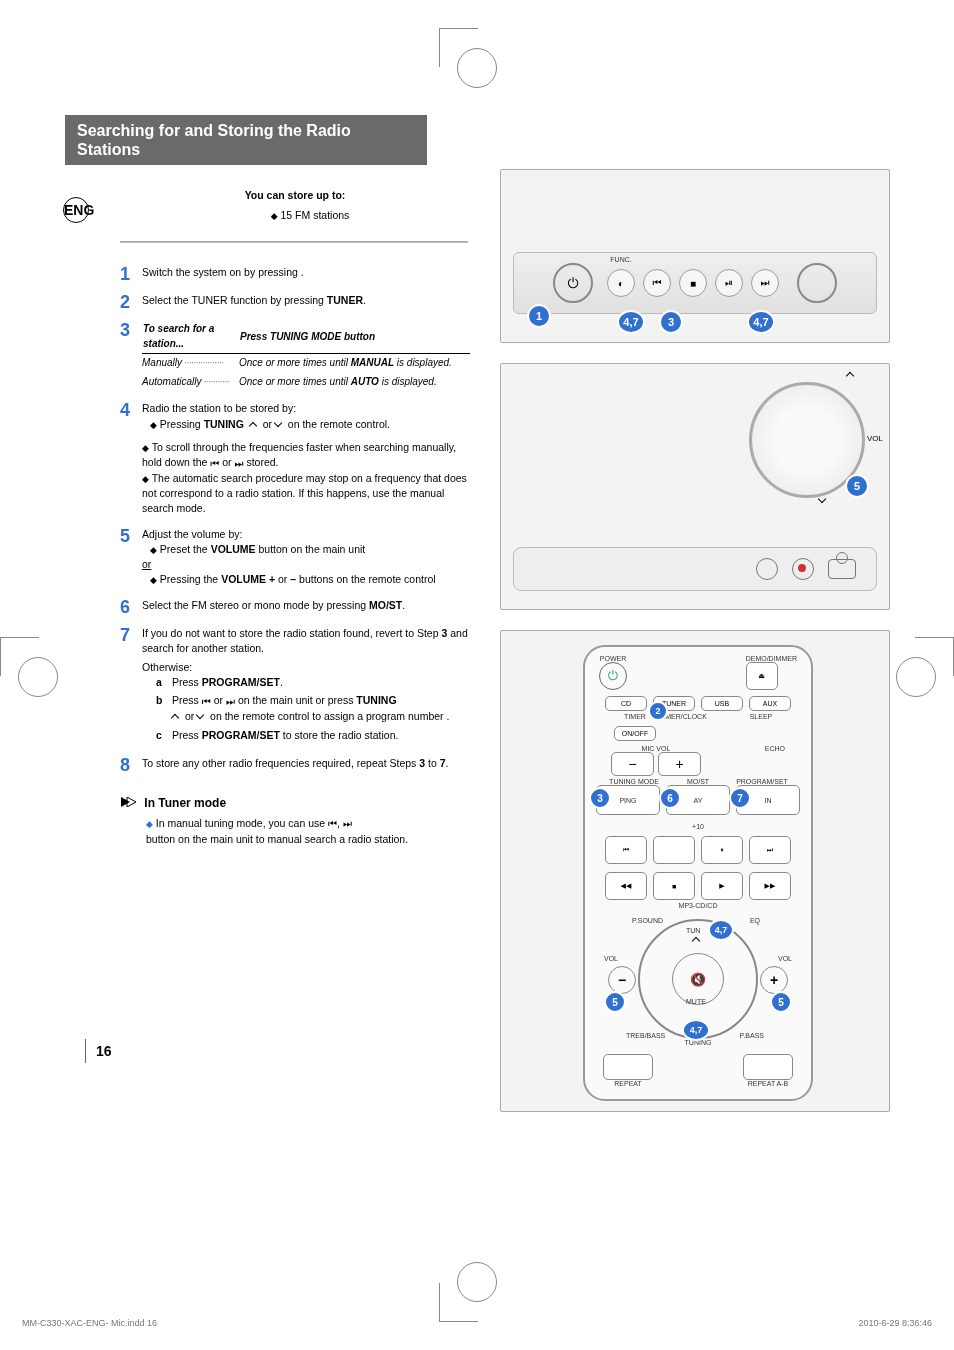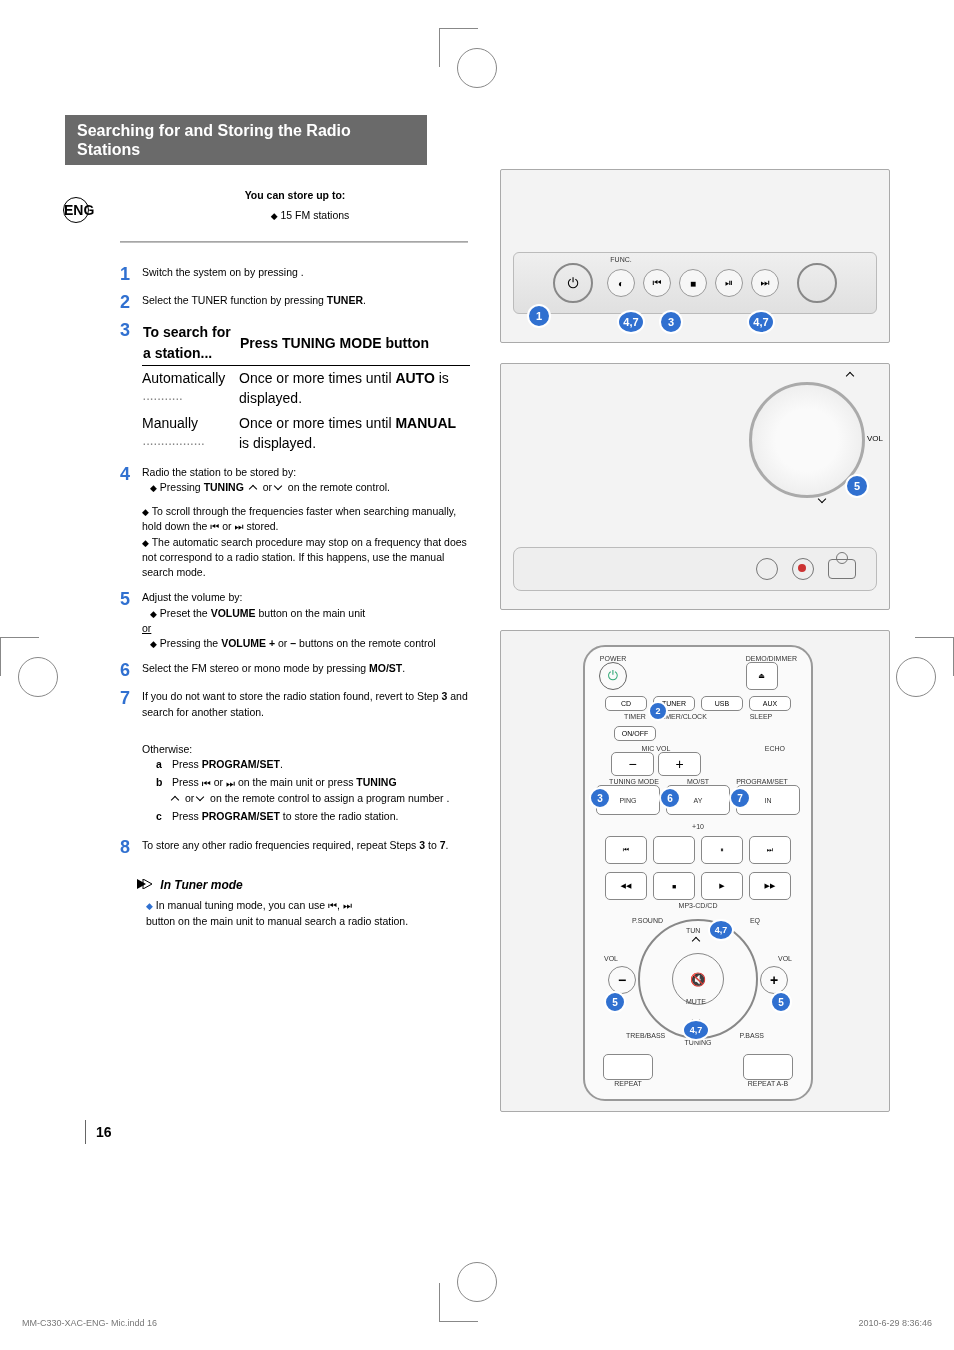--- a/index.html
+++ b/index.html
@@ -97,22 +97,23 @@
     line-height: 1;
   }
   .step-body {
     font-size: 10.5px;
     line-height: 1.45;
     flex: 1;
   }
   .step-body b { font-weight: bold; }
   .table3 {
     border-collapse: collapse;
-    font-size: 14px;
+    font-size: 10px;
     width: 100%;
+    font-style: italic;
   }
   .table3 th {
     text-align: left;
     font-weight: bold;
     padding-bottom: 2px;
   }
   .table3 .header-row td, .table3 .header-row th { border-bottom: 1px solid #000; }
   .table3 td { vertical-align: top; padding: 2px 0; }
   .dotted { color: #888; letter-spacing: -1px; }
   .sub-list { margin-left: 14px; }
@@ -127,22 +128,21 @@
   }
   .icon-skip-prev::before { content:"⏮"; font-size: 10px; }
   .icon-skip-next::before { content:"⏭"; font-size: 10px; }
   .icon-stop::before { content:"■"; font-size: 9px; }
 
   .tuner-head {
     font-weight: bold;
     font-size: 12px;
     margin-top: 22px;
     margin-bottom: 6px;
-    margin-left: 17px;
-    font-style: italic;
+    margin-left: 1px;
   }
   .tuner-head .tri { display: inline-block; margin-right: 4px; }
   .tuner-bullets {
     margin-left: 26px;
     font-size: 10.5px;
     line-height: 1.5;
   }
   .tuner-bullets .b { color: #3070d0; }
 
   .figure-box {
@@ -313,26 +313,26 @@
     <div class="step">
       <div class="step-num">3</div>
       <div class="step-body">
         <table class="table3">
           <tbody>
                 <tr class="header-row">
             <th style="width:95px;">To search for a station...</th>
             <th>Press TUNING MODE button</th>
           </tr>
           <tr>
+                  <td><span>Manually</span><span class="dotted">  ·················</span></td>
+                  <td><span>Once or more times until </span><b>MANUAL</b><span> is displayed.</span></td>
+                </tr>
+          <tr>
                   <td><span>Automatically</span><span class="dotted">  ···········</span></td>
                   <td><span>Once or more times until </span><b>AUTO</b><span>  is displayed.</span></td>
-                </tr>
-          <tr>
-                  <td><span>Manually</span><span class="dotted">  ·················</span></td>
-                  <td><span>Once or more times until </span><b>MANUAL</b><span> is displayed.</span></td>
                 </tr>
         </tbody>
             </table>
       </div>
     </div>
 
     <div class="step">
       <div class="step-num">4</div>
       <div class="step-body">
         <div>Radio the station to be stored by:</div>
@@ -382,21 +382,21 @@
         <span>Select the FM stereo or mono mode by pressing </span><b>MO/ST</b><span>.</span>
       </div>
     </div>
 
     <div class="step">
       <div class="step-num">7</div>
       <div class="step-body">
         <div>
           <span>If you do not want to store the radio station found, revert to Step </span><b>3</b><span> and search for another station.</span>
         </div>
-        <div style="margin-top:22px;">Otherwise:</div>
+        <div style="margin-top:4px;">Otherwise:</div>
         <div class="sub-list">
           <div class="item">
                 <div class="key">a</div>
                 <div><span>Press </span><b>PROGRAM/SET</b><span>.</span></div>
               </div>
           <div class="item">
                 <div class="key">b</div>
                 <div>
             <span>Press </span>
             <span class="icon-skip-prev"></span>

